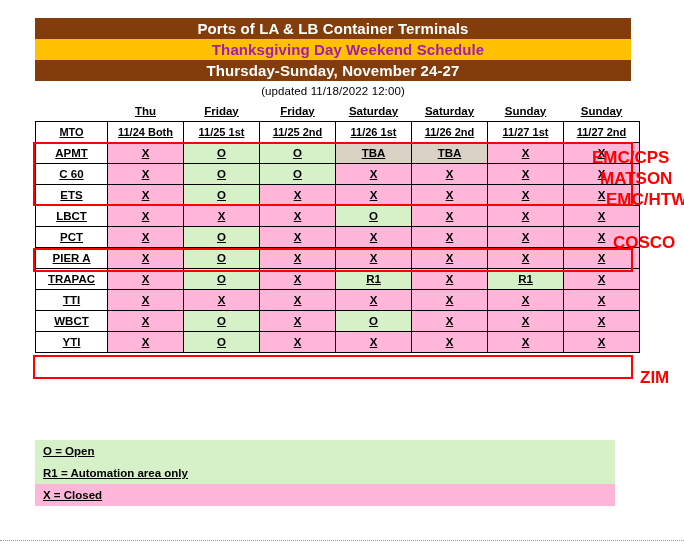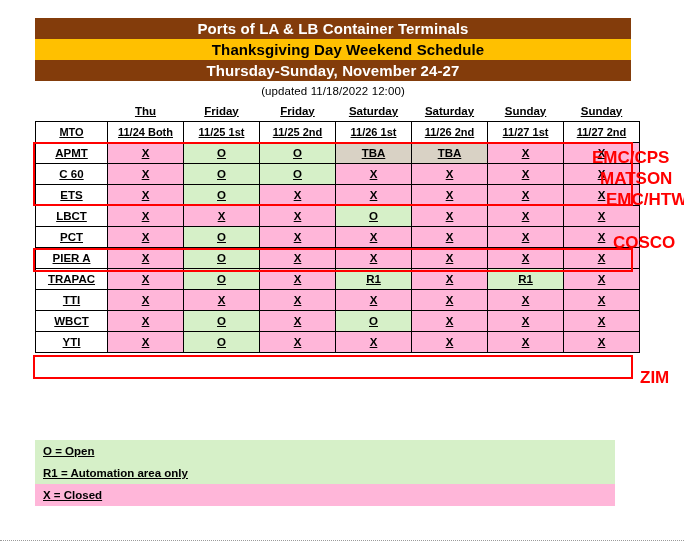--- a/index.html
+++ b/index.html
@@ -31,21 +31,21 @@
     height: 21px;
     line-height: 21px;
     text-align: center;
     font-weight: bold;
     font-size: 15px;
     color: #ffffff;
     background: #833C0B;
     letter-spacing: 0.1px;
   }
   .title-row.r2 {
-    color: #000000;
+    color: #a21caf;
     background: #FFC000;
     padding-left: 30px;
   }
   .title-row.r3 {
     color: #ffffff;
     background: #833C0B;
   }
   .title-row.r4 {
     color: #000000;
     background: #ffffff;

